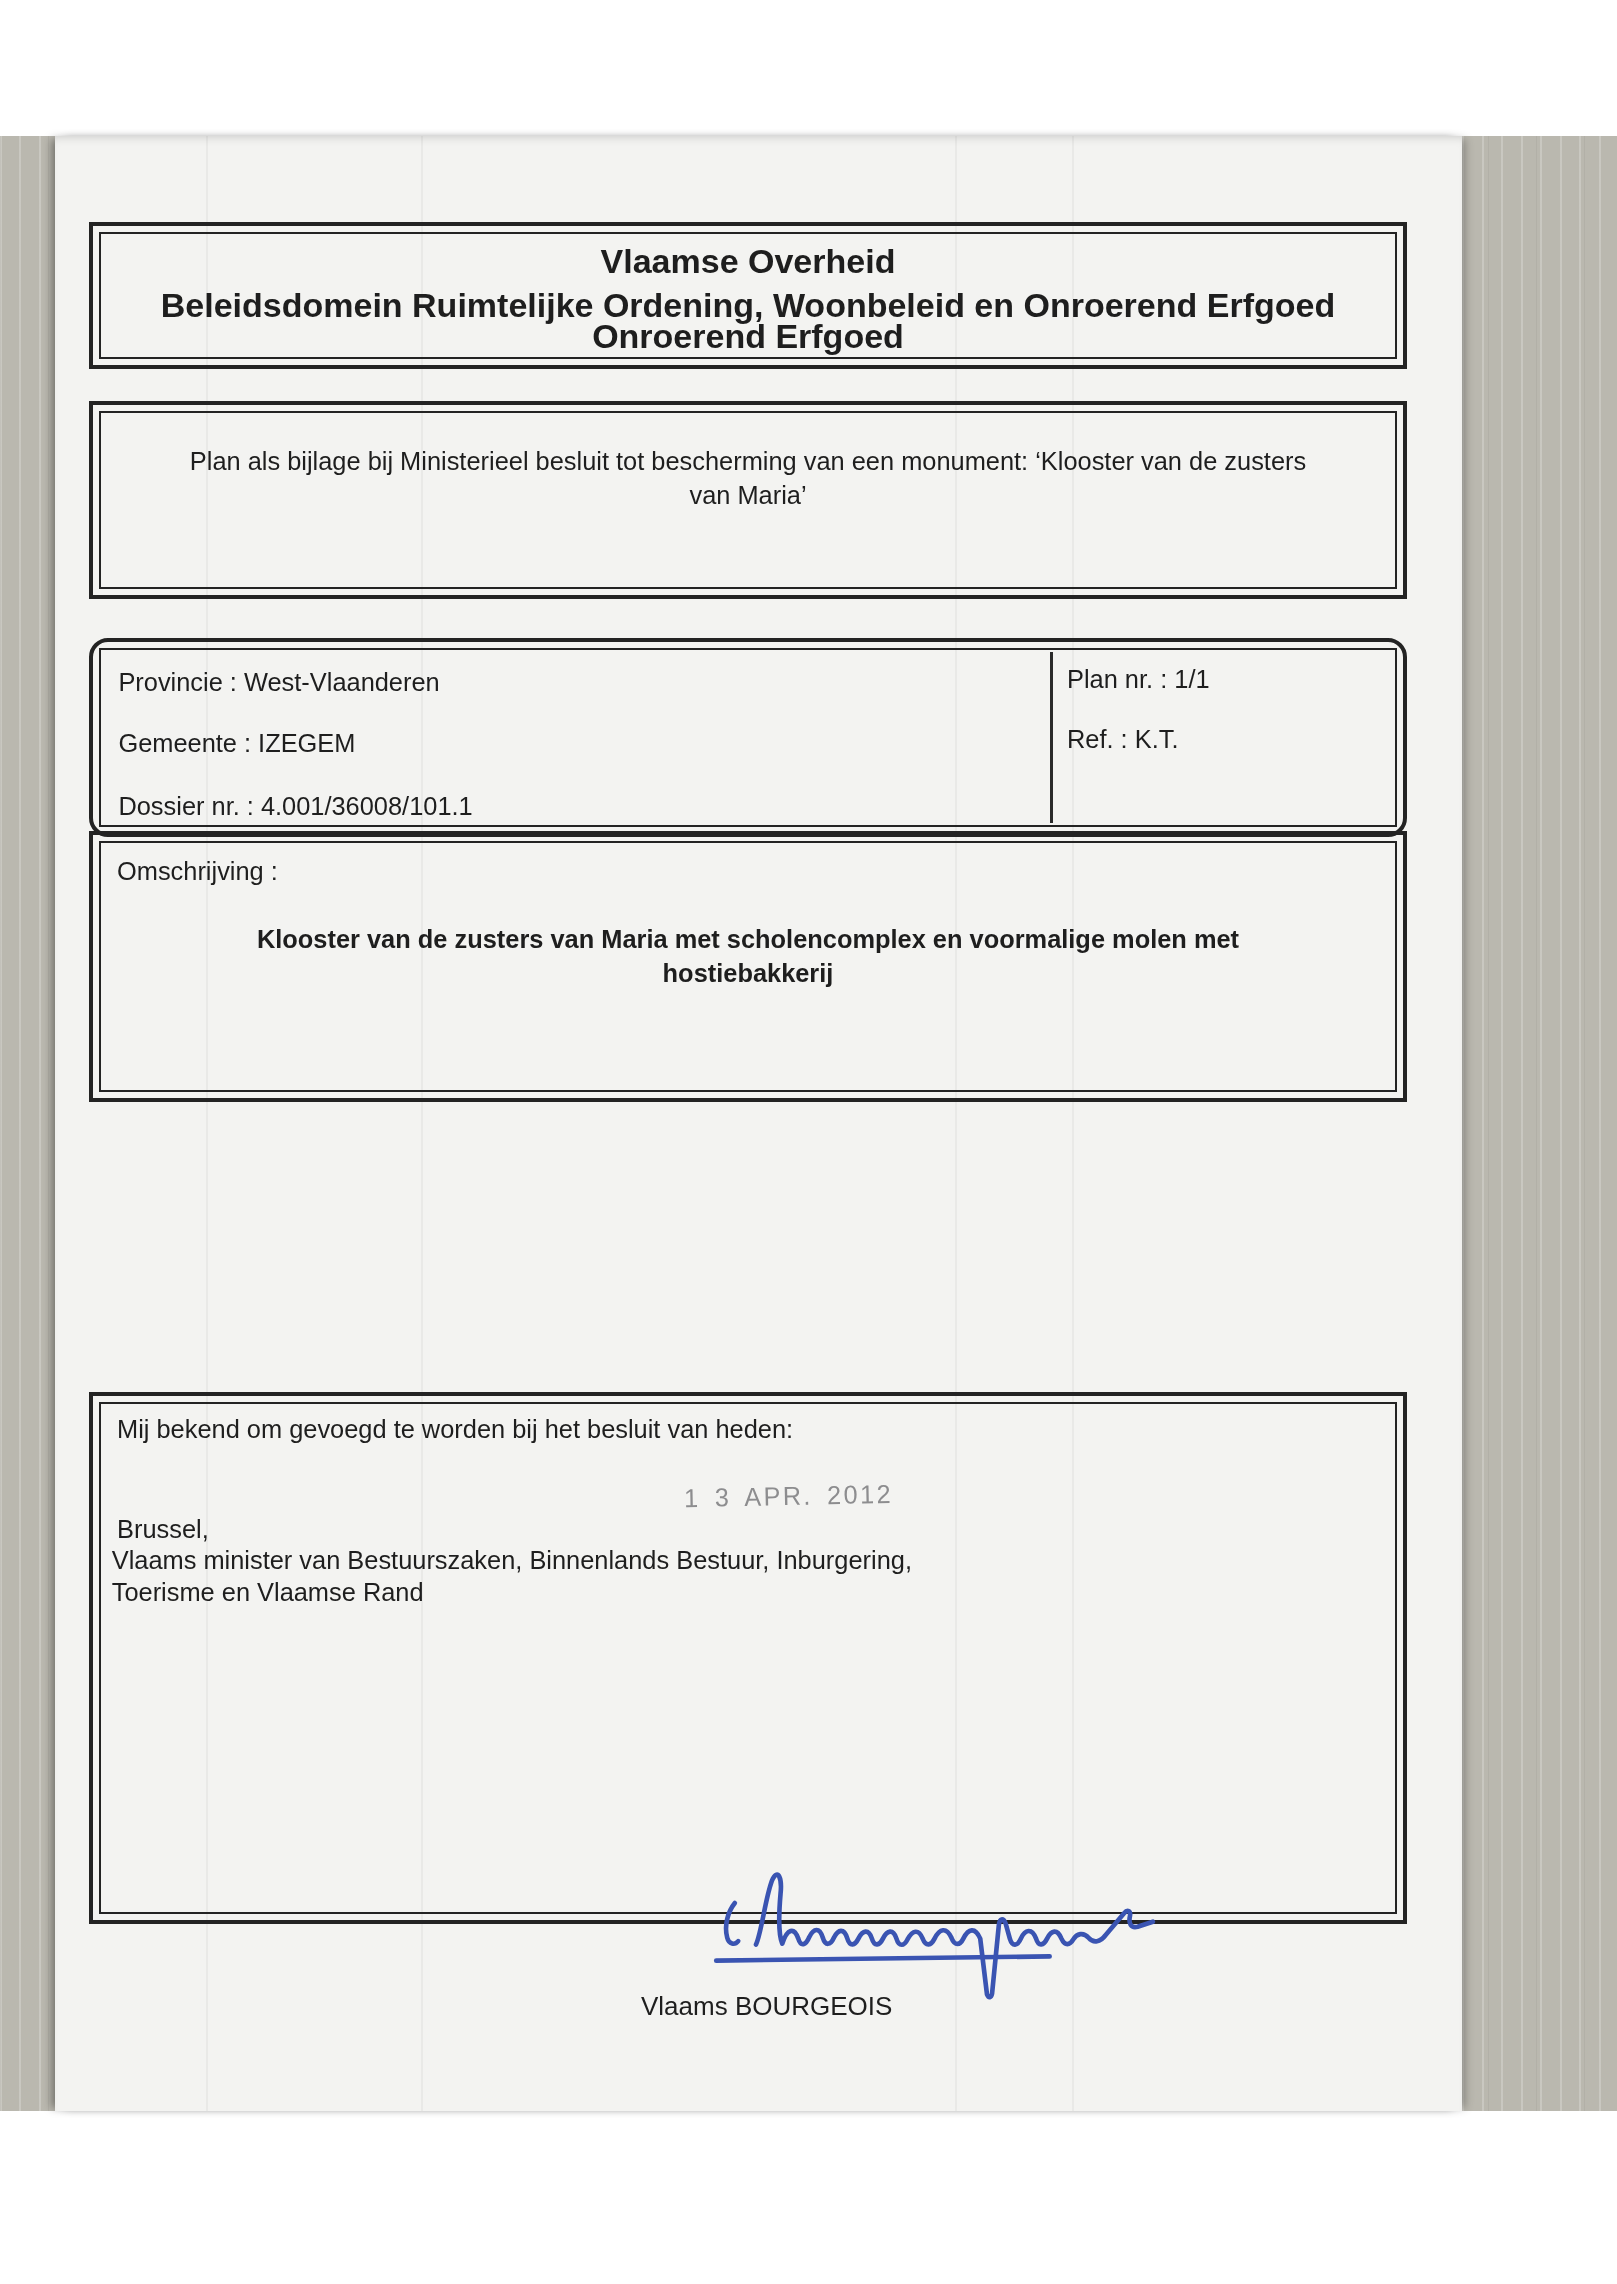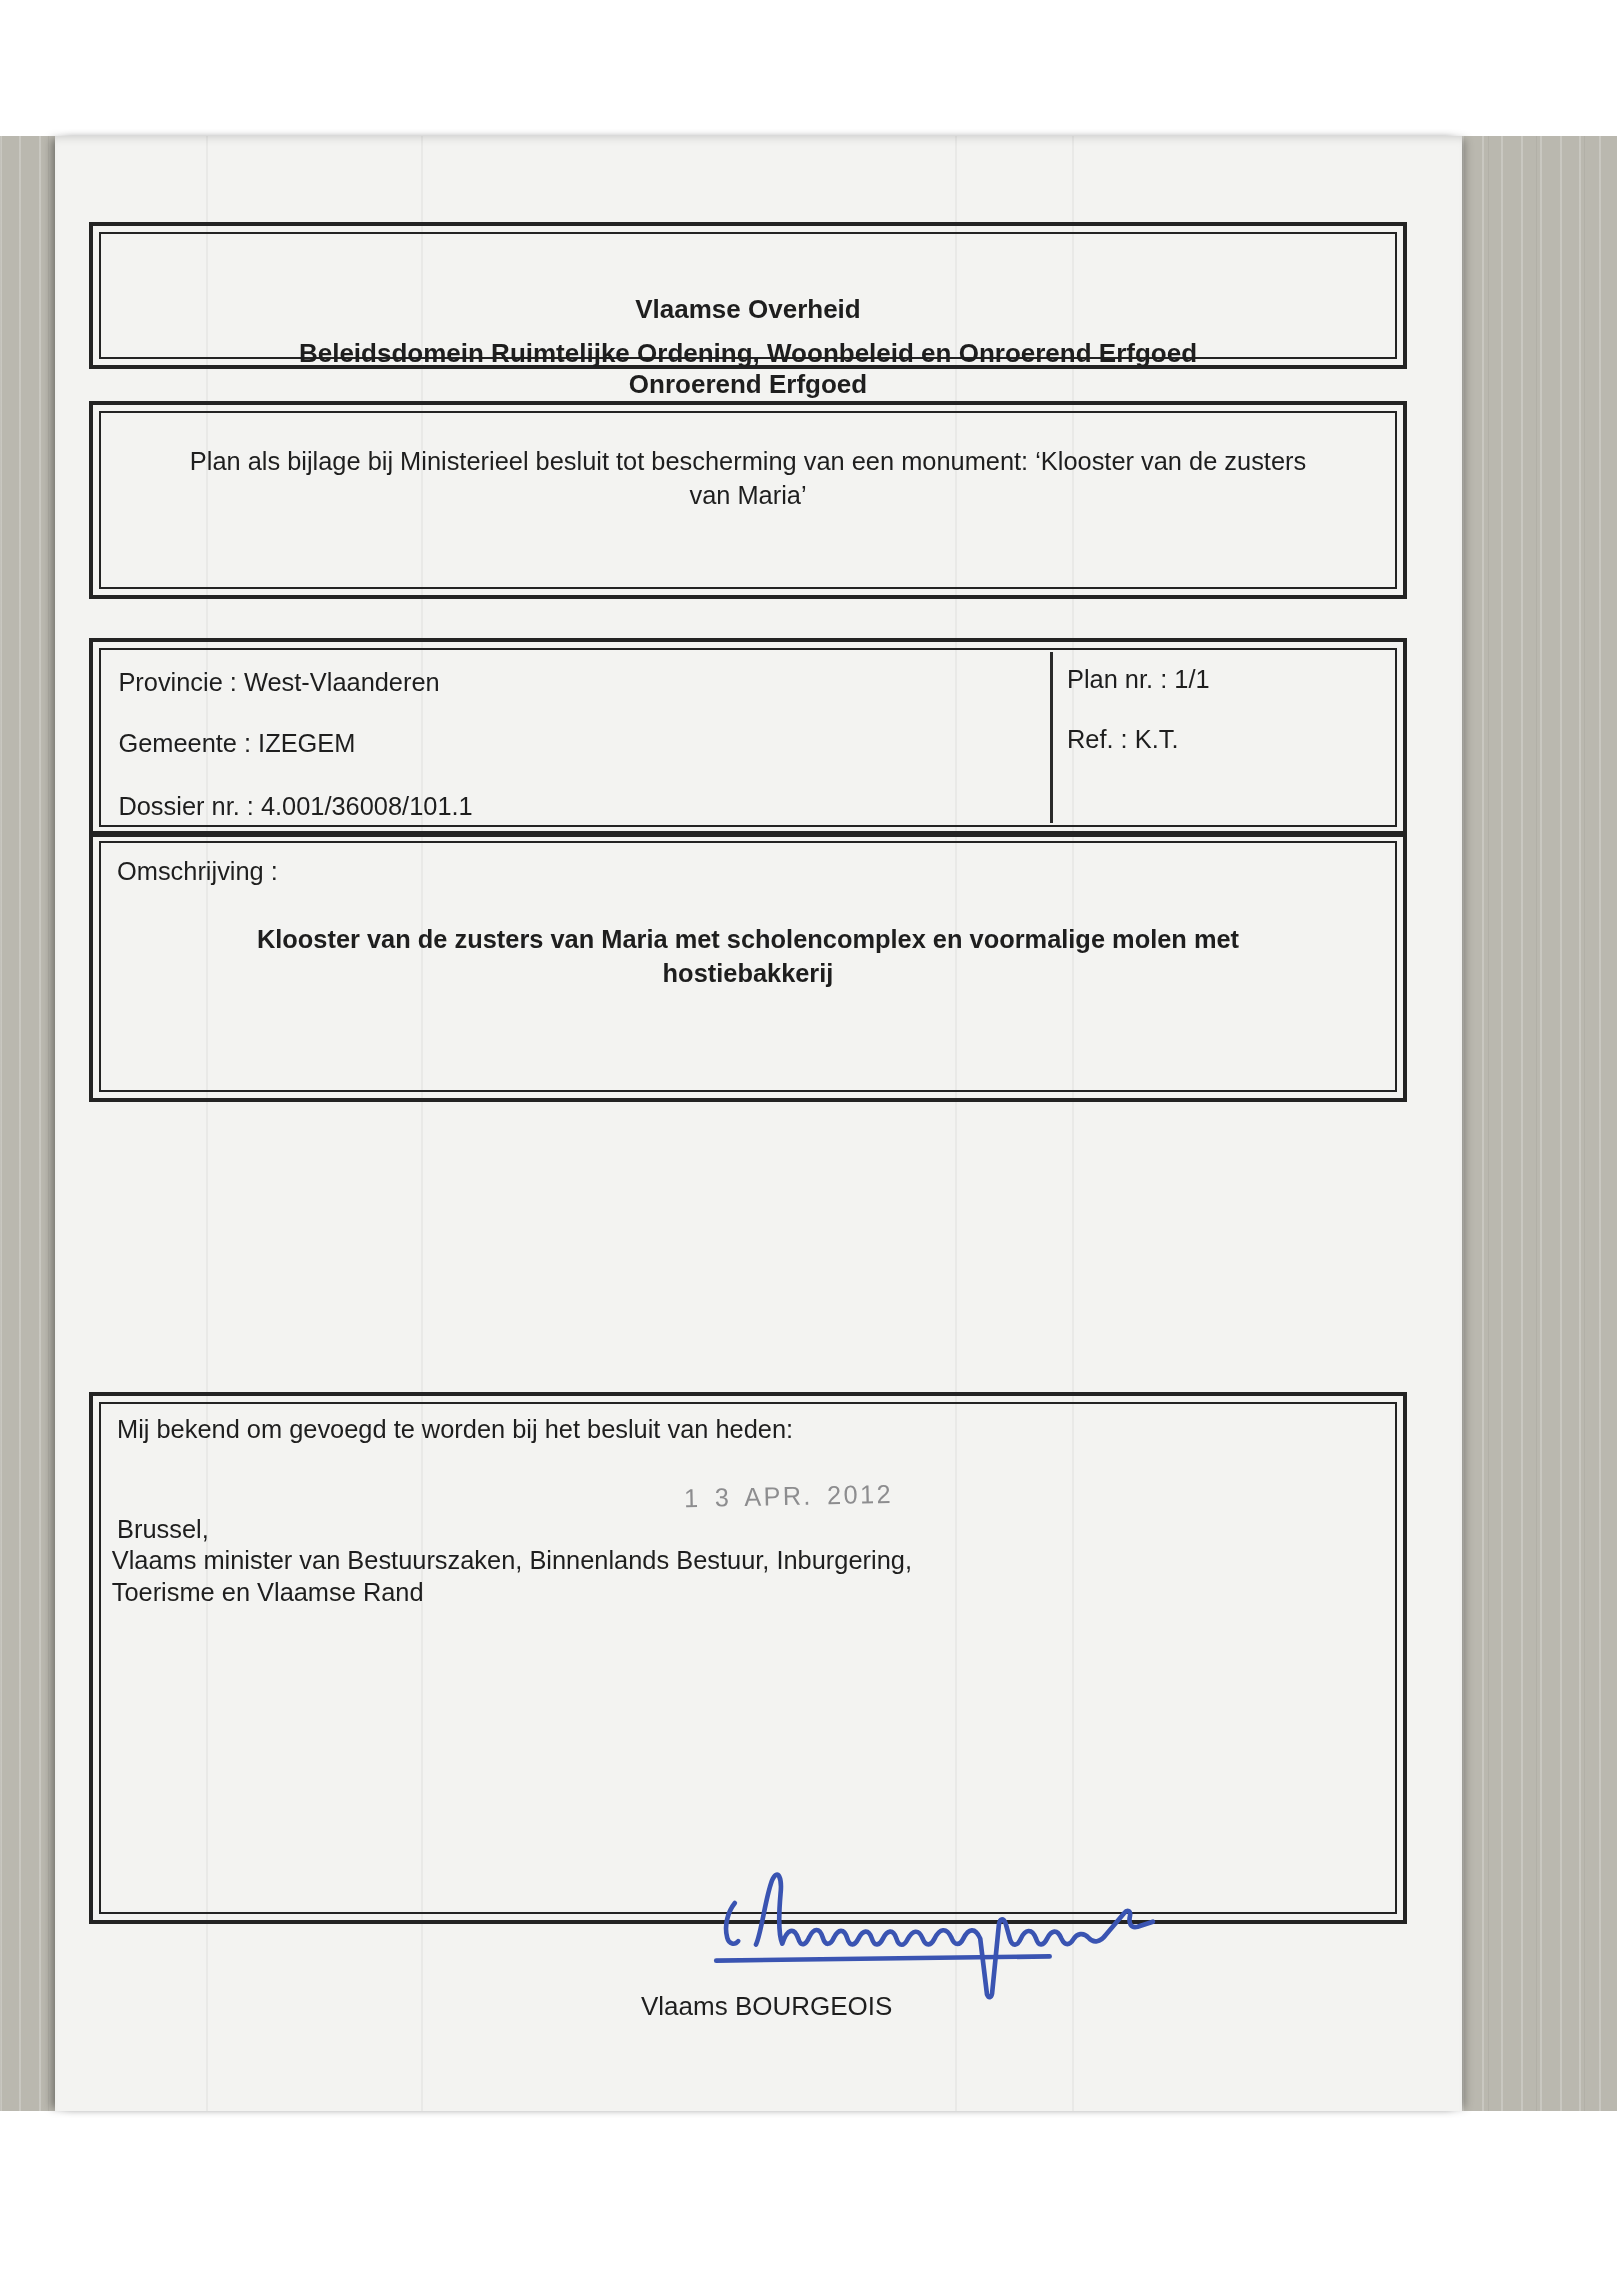--- a/index.html
+++ b/index.html
@@ -31,25 +31,25 @@
   .box .inner-rule{
     position:absolute;inset:6px;border:2.5px solid #232323;pointer-events:none;
   }
   .t{position:absolute;font-size:25.4px;line-height:32px;white-space:nowrap;}
   .center{left:0;width:100%;text-align:center;white-space:normal;}
   .bold{font-weight:700;}
   .vdiv{position:absolute;top:10.2px;bottom:10.2px;width:2.5px;background:#2a2a2a;}
   
   #box-header{top:86px;height:147px;}
   #box-plan{top:265px;height:198px;}
-  #box-info{top:502px;height:199px;}
+  #box-info{top:502px;height:199px;border-radius:19px;}
   #box-omschrijving{top:695px;height:271px;}
   #box-kadaster{top:985px;height:227px;}
   #box-besluit{top:1256px;height:532px;}
-  .hline{font-size:26px;font-weight:700;margin-top:48px;}
+  .hline{font-size:34px;font-weight:700;}
   .stamp{
     position:absolute;left:526px;top:85px;width:339px;text-align:center;
     font-size:26px;color:#8d8d8f;letter-spacing:2.5px;word-spacing:5.1px;
     transform:rotate(-1.2deg) scaleX(.97);white-space:nowrap;
   }
   .minister{position:absolute;left:0;top:148px;width:100%;text-align:left;
     font-size:25.4px;line-height:32px;transform:translateX(18.7px);}
   .signatory{position:absolute;left:0;top:595px;width:100%;text-align:center;
     font-size:26px;transform:translateX(18.7px);}
   .sig-wrap{position:absolute;left:560px;top:458px;width:536px;height:154px;}

